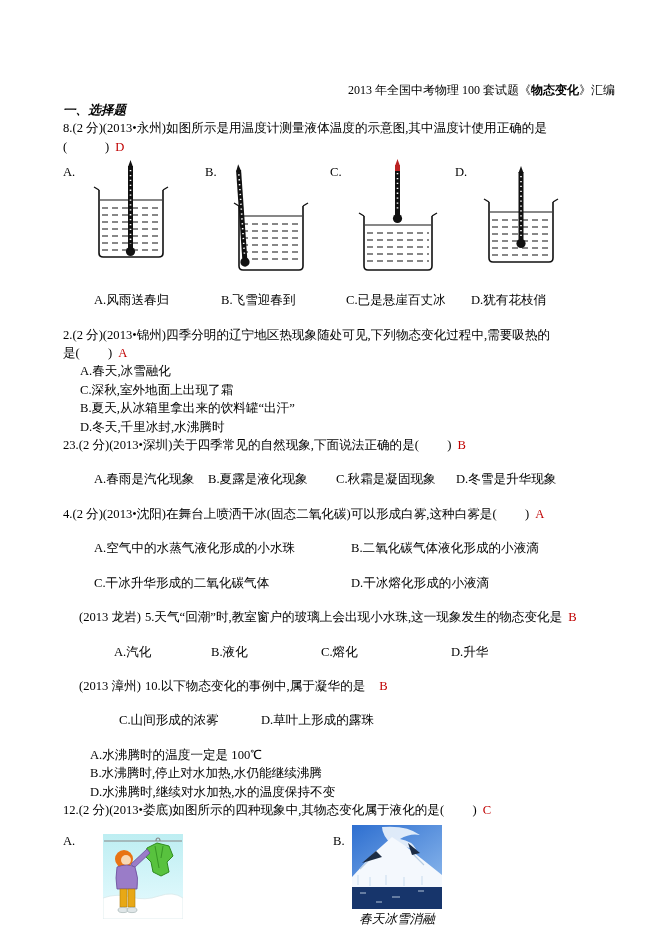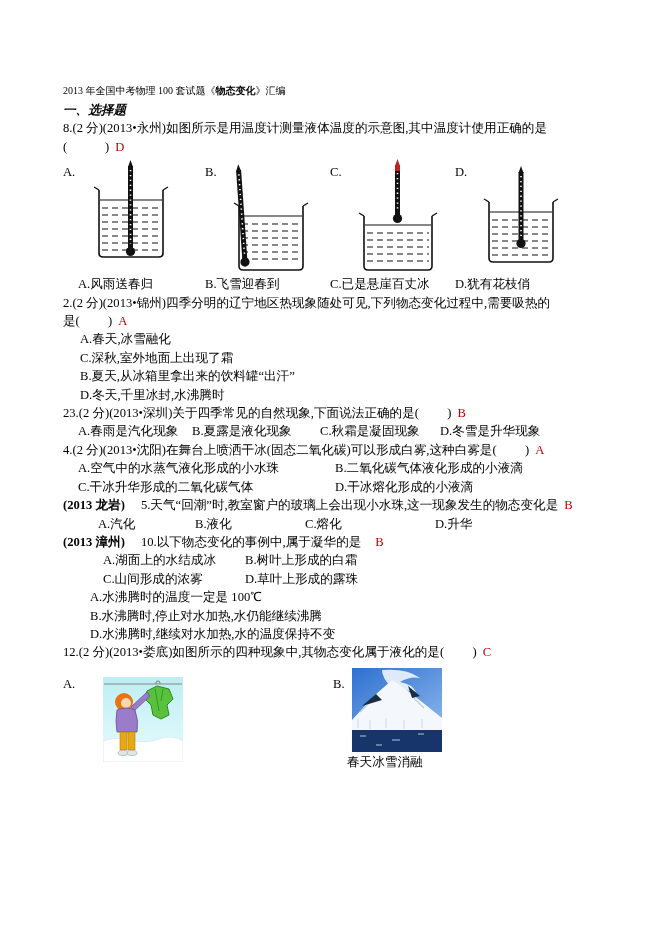--- a/index.html
+++ b/index.html
@@ -1,29 +1,29 @@
 <!DOCTYPE html>
 <html style="--ans: #c00000;"><head>
 <meta charset="utf-8">
 <style>
   html,body{margin:0;padding:0;background:#ffffff;}
   body{width:661px;height:936px;font-family:"Liberation Serif",serif;color:#000;}
   .page{position:relative;width:661px;height:936px;overflow:hidden;background:#fff;}
   .content{position:absolute;left:63px;top:0;width:552px;font-size:12.6px;line-height:18.4px;}
-  .title{margin-top:80px;text-align:left;font-size:10px;line-height:21px;white-space:nowrap;}
+  .title{margin-top:80px;text-align:right;font-size:12px;line-height:21px;white-space:nowrap;}
   .title b{font-weight:bold;}
   .section{margin-top:49px;font-weight:bold;font-style:italic;}
   p.line{margin:0;white-space:nowrap;}
   .ans{color:var(--ans,#c00000);margin-left:6px;font-family:"Liberation Serif",serif;}
   .ans.gap{margin-left:14px;}
-  .tag{font-weight:bold;}
+  .tag{font-weight:normal;margin-left:16px;}
   .tag-gap{margin-left:8px;}
-  .tag-gap-sm{margin-left:16px;}
+  .tag-gap-sm{margin-left:4px;}
   
-  .optrow{display:flex;margin:0;white-space:nowrap;}
+  .optrow{display:flex;margin:16px;white-space:nowrap;}
   .optrow span{display:inline-block;}
   .r-q4h{padding-left:15px}.r-q4h .c1{width:127px}.r-q4h .c2{width:125px}.r-q4h .c3{width:125px}
   .r-q23{padding-left:15px}.r-q23 .c1{width:114px}.r-q23 .c2{width:128px}.r-q23 .c3{width:120px}
   .r-ly5{padding-left:35px}.r-ly5 .c1{width:97px}.r-ly5 .c2{width:110px}.r-ly5 .c3{width:130px}
   .r-q4s{padding-left:15px}.r-q4s .c1{width:257px}
   .r-zz10{padding-left:40px}.r-zz10 .c1{width:142px}
   .ind17{padding-left:17px}
   .ind27{padding-left:27px}
   
   .figrow{position:relative;height:117px;margin-top:2px;}
@@ -32,21 +32,21 @@
   .fig svg{position:absolute;left:22px;top:0;}
   .figA{left:0}.figB{left:142px}.figC{left:267px}.figD{left:392px}
   
   .imgrow{position:relative;height:122px;margin-top:1px;}
   .imglabel{position:absolute;top:12px;}
   .imglabel.la{left:0}
   .imglabel.lb{left:270px}
   .illus{position:absolute;}
   .illus.a{left:40px;top:14px;}
   .illus.b{left:289px;top:5px;}
-  .caption{position:absolute;left:284px;top:90px;width:100px;white-space:nowrap;}
+  .caption{position:absolute;left:284px;top:90px;width:100px;text-align:center;white-space:nowrap;font-style:italic;}
 </style>
 </head>
 <body>
 
 <div class="page">
   <div class="content">
 
     <div class="title">
       <span>2013 年全国中考物理 100 套试题《</span><b>物态变化</b><span>》汇编</span>
     </div>
@@ -180,24 +180,20 @@
 
     <p class="line"><span class="tag">(2013 龙岩)</span><span class="tag-gap-sm">5.天气“回潮”时,教室窗户的玻璃上会出现小水珠,这一现象发生的物态变化是</span><span class="ans">B</span></p>
     <div class="optrow r-ly5">
       <span class="c1">A.汽化</span>
       <span class="c2">B.液化</span>
       <span class="c3">C.熔化</span>
       <span class="c4">D.升华</span>
     </div>
 
     <p class="line"><span class="tag">(2013 漳州)</span><span class="tag-gap-sm">10.以下物态变化的事例中,属于凝华的是</span><span class="ans gap">B</span></p>
-    <div class="optrow r-zz10">
-      <span class="c1">A.湖面上的水结成冰</span>
-      <span class="c2">B.树叶上形成的白霜</span>
-    </div>
     <div class="optrow r-zz10">
       <span class="c1">C.山间形成的浓雾</span>
       <span class="c2">D.草叶上形成的露珠</span>
     </div>
 
     <p class="line ind27">A.水沸腾时的温度一定是 100℃</p>
     <p class="line ind27">B.水沸腾时,停止对水加热,水仍能继续沸腾</p>
     <p class="line ind27">D.水沸腾时,继续对水加热,水的温度保持不变</p>
 
     <p class="line"><span>12.(2 分)(2013•娄底)如图所示的四种现象中,其物态变化属于液化的是(　　 )</span><span class="ans">C</span></p>

